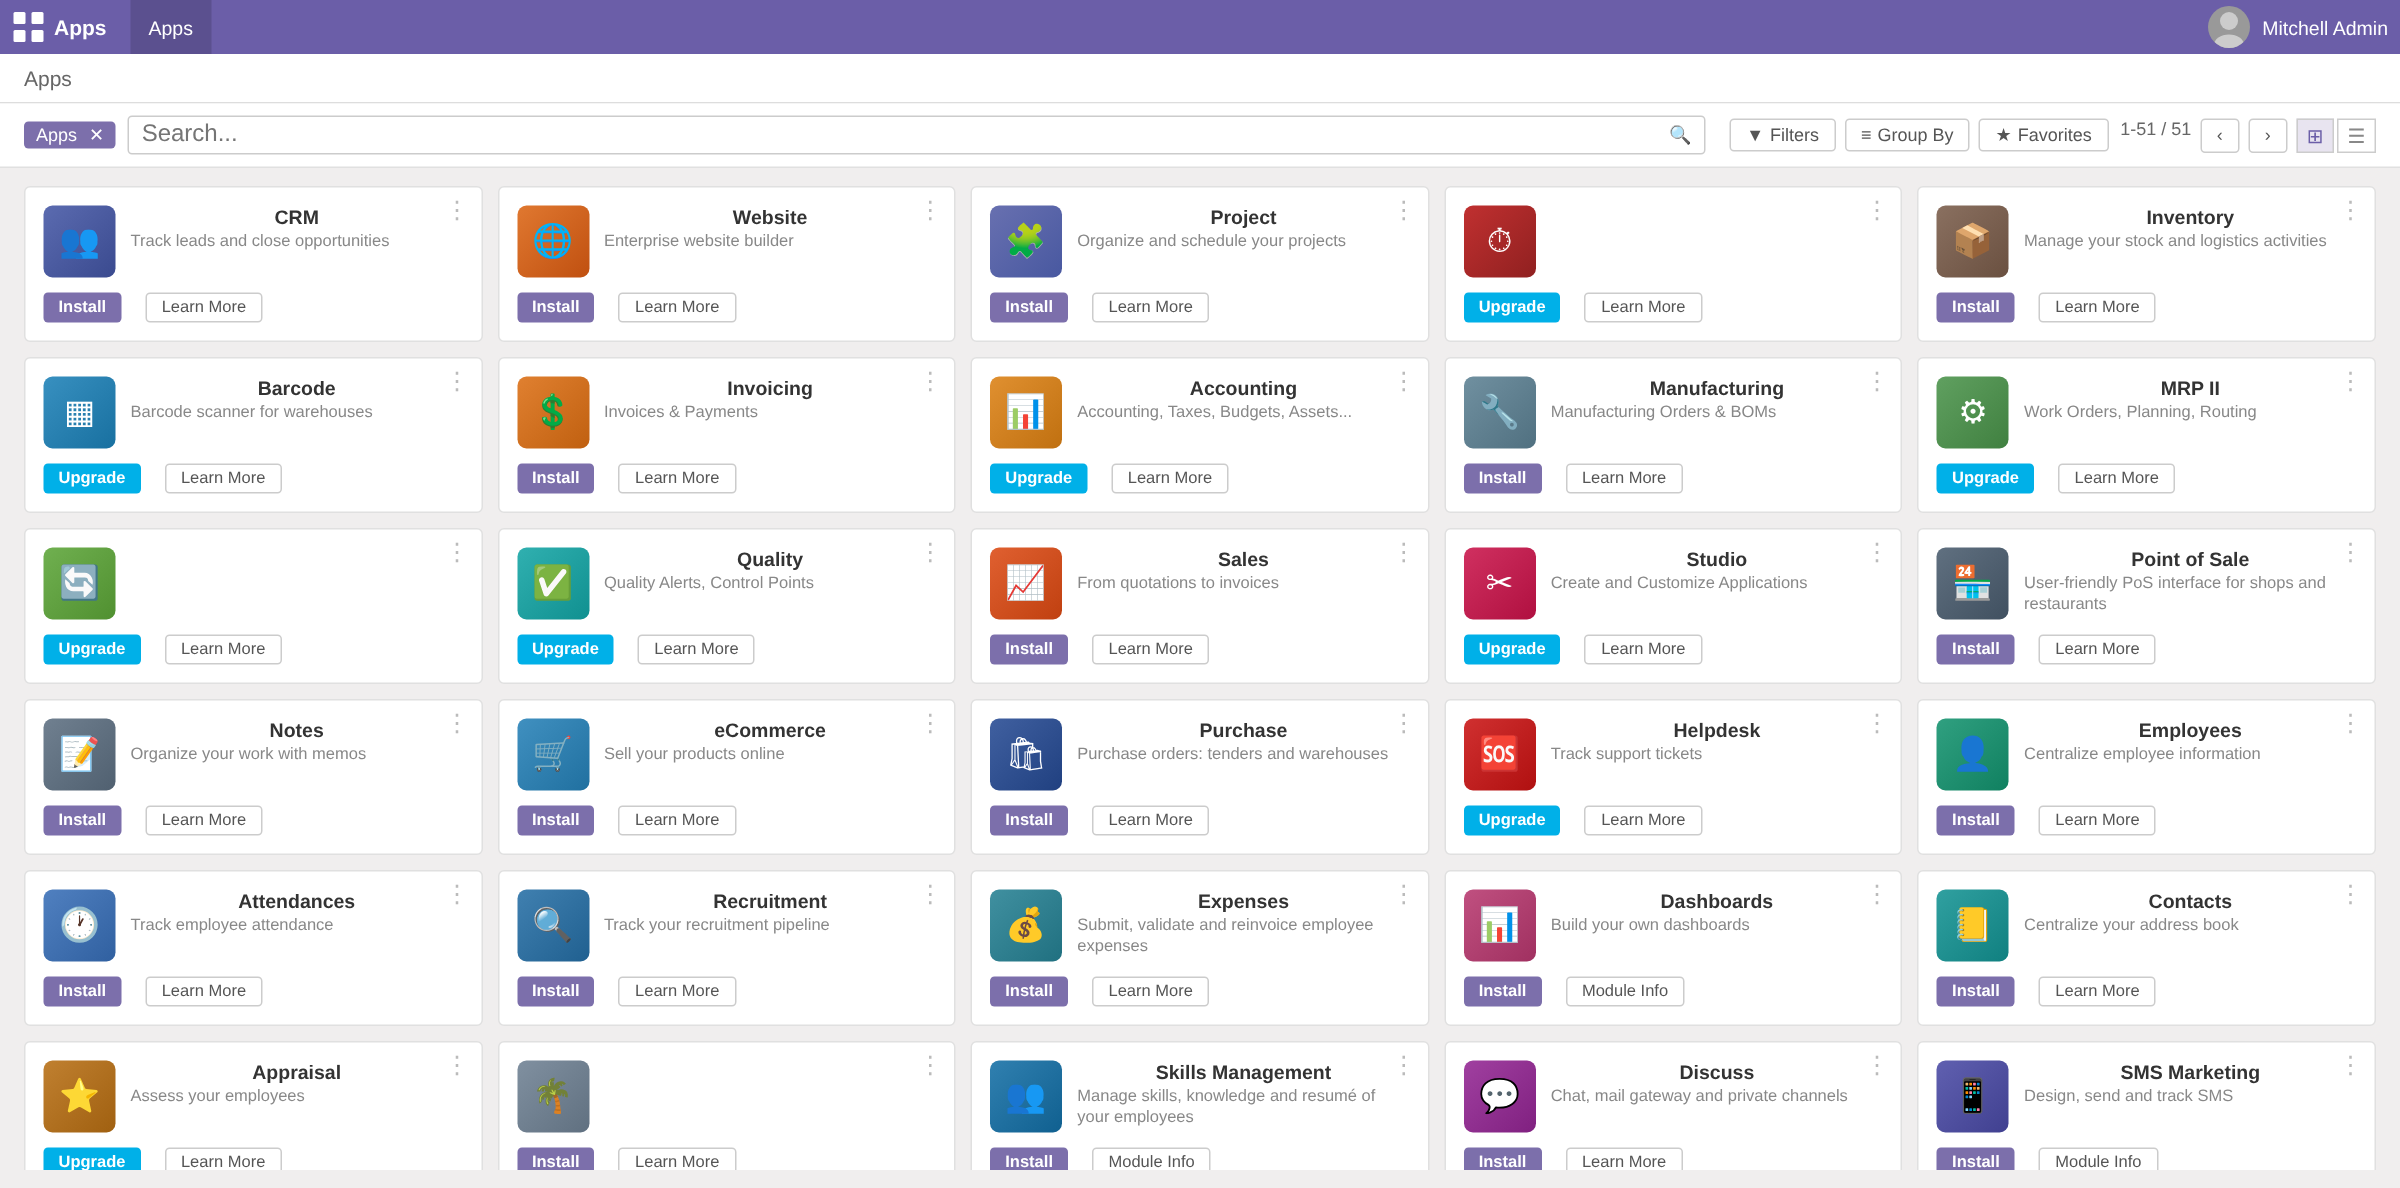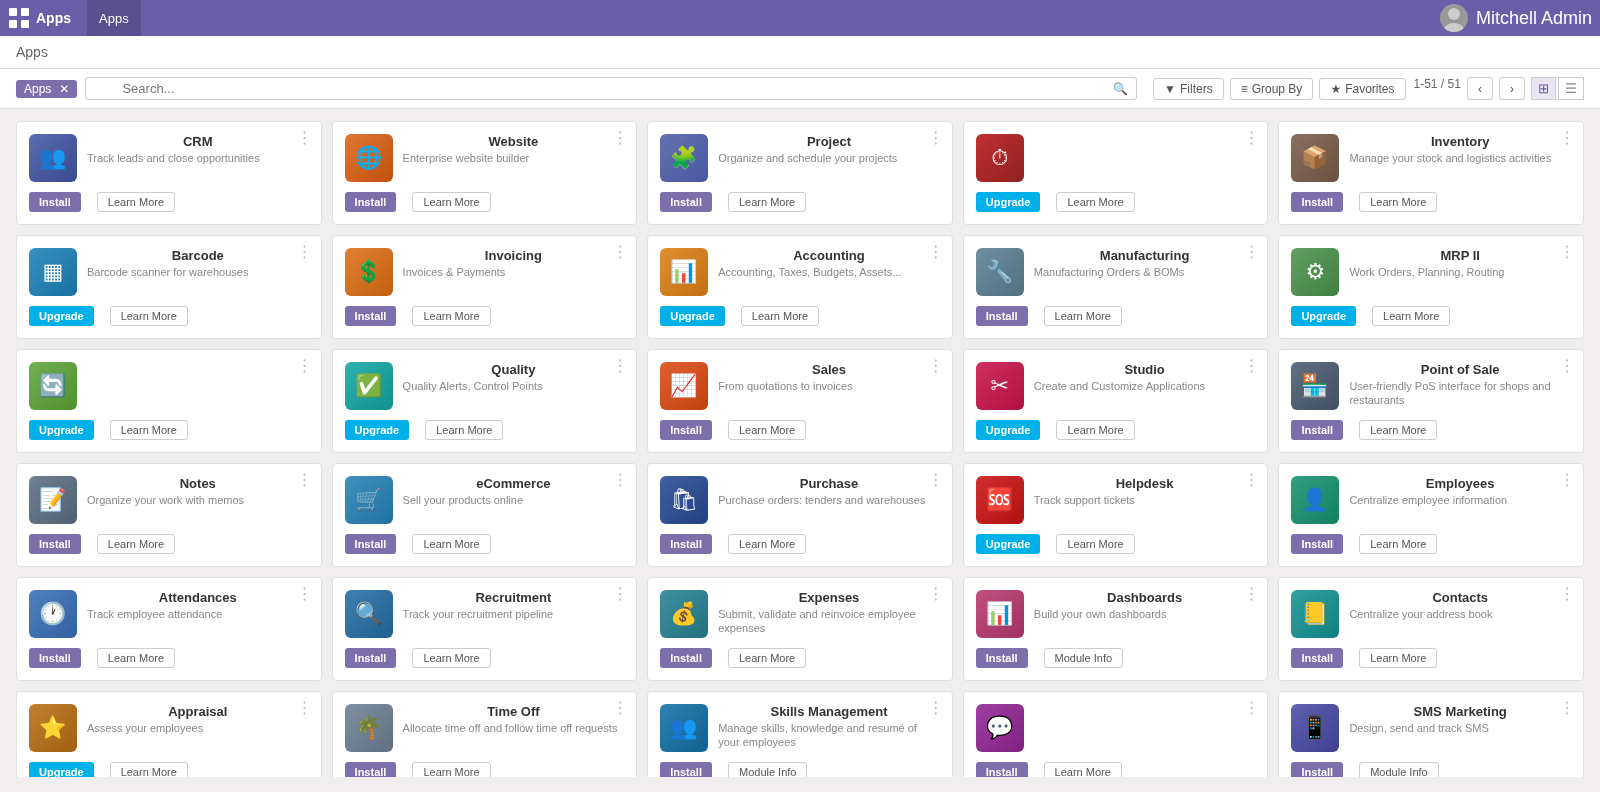--- a/index.html
+++ b/index.html
@@ -16,21 +16,21 @@
     }
     .top-nav .nav-logo {
       display: flex; align-items: center; gap: 6px; font-size: 14px; font-weight: bold; margin-right: 16px;
     }
     .top-nav .nav-logo svg { width: 22px; height: 22px; }
     .top-nav .nav-item {
       padding: 0 12px; font-size: 13px; color: rgba(255,255,255,0.85); cursor: pointer; height: 36px; display: flex; align-items: center;
     }
     .top-nav .nav-item.active { background: rgba(0,0,0,0.15); color: white; }
     .top-nav .spacer { flex: 1; }
-    .top-nav .user-area { display: flex; align-items: center; gap: 8px; font-size: 18px; cursor: pointer; }
+    .top-nav .user-area { display: flex; align-items: center; gap: 8px; font-size: 13px; cursor: pointer; }
     .top-nav .user-avatar { width: 28px; height: 28px; border-radius: 50%; background: #999; overflow: hidden; display: flex; align-items: center; justify-content: center; }
 
     
     .breadcrumb-bar {
       background: white;
       border-bottom: 1px solid #ddd;
       padding: 8px 16px;
       display: flex;
       align-items: center;
       font-size: 14px;
@@ -47,21 +47,21 @@
       gap: 8px;
     }
     .search-filter-tag {
       display: flex; align-items: center; gap: 4px;
       background: #7c6fab; color: white; border-radius: 3px; padding: 2px 8px; font-size: 12px;
     }
     .search-filter-tag .close-x { cursor: pointer; margin-left: 4px; }
     .search-input-wrap {
       flex: 1; display: flex; align-items: center; border: 1px solid #ccc; border-radius: 3px; padding: 3px 8px; background: white;
     }
-    .search-input-wrap input { border: none; outline: none; font-size: 13px; width: 100%; margin-left: 28px; }
+    .search-input-wrap input { border: none; outline: none; font-size: 16px; width: 100%; }
     .filter-buttons { display: flex; gap: 6px; margin-left: 8px; }
     .filter-btn {
       display: flex; align-items: center; gap: 4px; border: 1px solid #ccc; border-radius: 3px; padding: 3px 10px; background: white; cursor: pointer; font-size: 12px; color: #555;
     }
     .pagination-area { margin-left: auto; display: flex; gap: 6px; font-size: 12px; color: #666; }
     .view-toggle { display: flex; gap: 2px; }
     .view-btn { padding: 3px 6px; border: 1px solid #ccc; background: white; cursor: pointer; color: #888; }
     .view-btn.active { background: #e8e4f0; color: #6b5ea8; }
 
     
@@ -563,24 +563,20 @@
     </div>
     <div class="app-card-footer">
       <button class="btn-upgrade">Upgrade</button>
       <button class="btn-learn">Learn More</button>
     </div>
   </div>
       <div class="app-card">
     <span class="app-card-menu">⋮</span>
     <div class="app-card-header">
       <div class="app-icon ic-timeoff">🌴</div>
-      <div class="app-info">
-        <div class="app-name">Time Off</div>
-        <div class="app-desc">Allocate time off and follow time off requests</div>
-      </div>
     </div>
     <div class="app-card-footer">
       <button class="btn-install">Install</button>
       <button class="btn-learn">Learn More</button>
     </div>
   </div>
       <div class="app-card">
     <span class="app-card-menu">⋮</span>
     <div class="app-card-header">
       <div class="app-icon ic-skills">👥</div>
@@ -591,20 +587,24 @@
     </div>
     <div class="app-card-footer">
       <button class="btn-install">Install</button>
       <button class="btn-learn">Module Info</button>
     </div>
   </div>
       <div class="app-card">
     <span class="app-card-menu">⋮</span>
     <div class="app-card-header">
       <div class="app-icon ic-discuss">💬</div>
+      <div class="app-info">
+        <div class="app-name">Discuss</div>
+        <div class="app-desc">Chat, mail gateway and private channels</div>
+      </div>
     </div>
     <div class="app-card-footer">
       <button class="btn-install">Install</button>
       <button class="btn-learn">Learn More</button>
     </div>
   </div>
       <div class="app-card">
     <span class="app-card-menu">⋮</span>
     <div class="app-card-header">
       <div class="app-icon ic-sms">📱</div>

